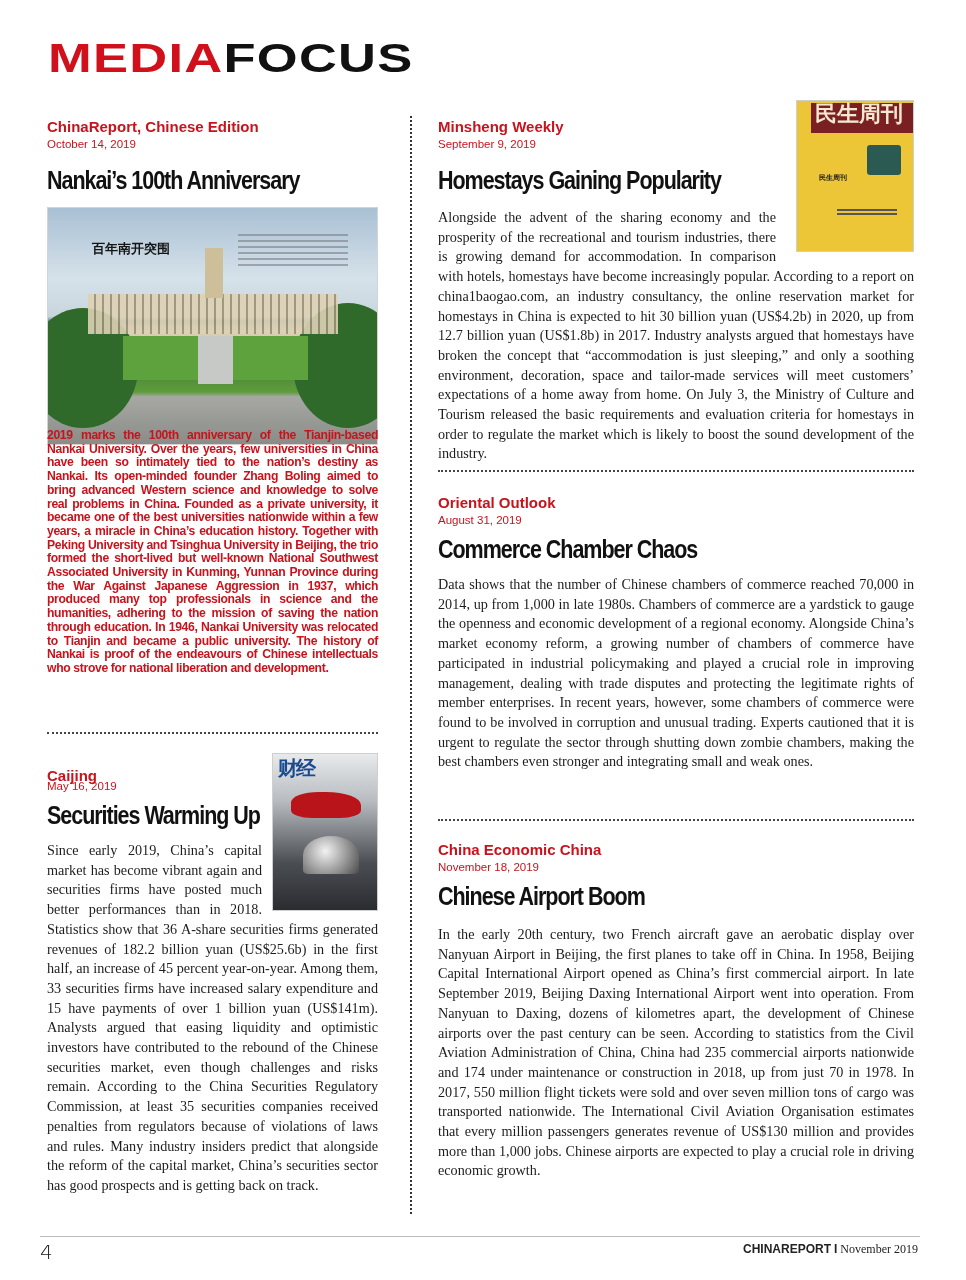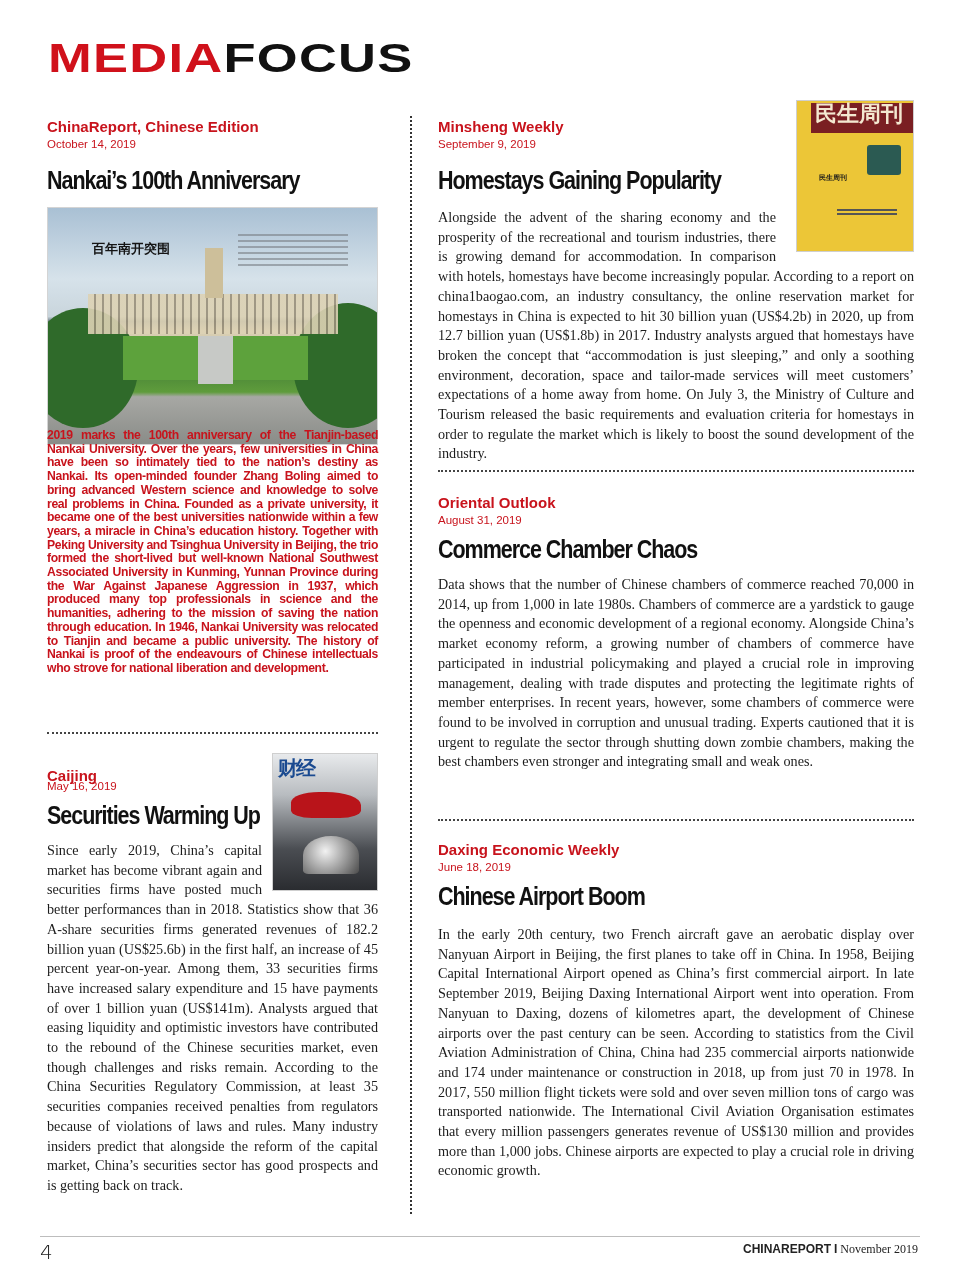--- a/index.html
+++ b/index.html
@@ -30,21 +30,21 @@
   .photo .lawn-l { position: absolute; left: 75px; top: 128px; width: 75px; height: 44px; background: #5da23c; }
   .photo .lawn-r { position: absolute; left: 185px; top: 128px; width: 75px; height: 44px; background: #5da23c; }
   .photo .path { position: absolute; left: 150px; top: 128px; width: 35px; height: 48px; background: #c7c9c6; }
   .photo .tree-l { position: absolute; left: -20px; top: 100px; width: 110px; height: 120px; border-radius: 50%; background: #2f6a2a; }
   .photo .tree-r { position: absolute; left: 245px; top: 95px; width: 110px; height: 125px; border-radius: 50%; background: #2f6a2a; }
   .photo .caption-cn { position: absolute; left: 44px; top: 32px; font-family: "DejaVu Sans", sans-serif; font-weight: bold; font-size: 13px; color: #151515; }
   .photo .caption-lines { position: absolute; left: 190px; top: 22px; width: 110px; }
   .photo .caption-lines span { display: block; height: 2px; margin: 4px 0; background: #7a7f86; opacity: 0.6; }
 
   
-  .cover-caijing { width: 106px; height: 138px; background: linear-gradient(180deg, #e8eaec 0%, #b8bcc0 30%, #4a4d52 70%, #2a2c30 100%); text-decoration: underline; }
+  .cover-caijing { width: 106px; height: 158px; background: linear-gradient(180deg, #e8eaec 0%, #b8bcc0 30%, #4a4d52 70%, #2a2c30 100%); text-decoration: underline; }
   .cover-caijing .logo { position: absolute; left: 5px; top: 5px; font-family: "DejaVu Sans", sans-serif; font-weight: bold; font-size: 20px; color: #1a4a90; letter-spacing: -2px; }
   .cover-caijing .bowl { position: absolute; left: 18px; top: 38px; width: 70px; height: 26px; background: #b9141a; border-radius: 40% 50% 30% 30%; }
   .cover-caijing .bell { position: absolute; left: 30px; top: 82px; width: 56px; height: 38px; background: radial-gradient(circle at 40% 40%, #f2f2f2, #8e8e8e 60%, #4a4a4a); border-radius: 50% 50% 10% 10%; }
 
   .cover-minsheng { width: 118px; height: 152px; background: #ecc637; }
   .cover-minsheng .band { position: absolute; left: 14px; top: 2px; width: 102px; height: 30px; background: #7a1f22; }
   .cover-minsheng .logo { position: absolute; left: 18px; top: 3px; font-family: "DejaVu Serif", serif; font-weight: bold; font-size: 22px; color: #f4e8d0; }
   .cover-minsheng .door { position: absolute; left: 70px; top: 44px; width: 34px; height: 30px; background: #2b5a52; border-radius: 3px; }
   .cover-minsheng .t1 { position: absolute; left: 22px; top: 68px; font-family: "DejaVu Sans", sans-serif; font-weight: bold; font-size: 7px; color: #1a1a1a; }
   .cover-minsheng .l1 { position: absolute; left: 40px; top: 108px; width: 60px; height: 2px; background: #555; box-shadow: 0 4px 0 #555; }
@@ -136,22 +136,22 @@
 <div class="source" style="left:438px; top:495px;">Oriental Outlook</div>
 <div class="date" style="left:438px; top:515px;">August 31, 2019</div>
 <div class="headline" style="left:438px; top:537px;">Commerce Chamber Chaos</div>
 
 <div class="body-text" style="left:438px; top:488px; width:476px; padding-top:87px;">
   <span>Data shows that the number of Chinese chambers of commerce reached 70,000 in 2014, up from 1,000 in late 1980s. Chambers of commerce are a yardstick to gauge the openness and economic development of a regional economy. Alongside China’s market economy reform, a growing number of chambers of commerce have participated in industrial policymaking and played a crucial role in improving management, dealing with trade disputes and protecting the legitimate rights of member enterprises. In recent years, however, some chambers of commerce were found to be involved in corruption and unusual trading. Experts cautioned that it is urgent to regulate the sector through shutting down zombie chambers, making the best chambers even stronger and integrating small and weak ones.</span>
 </div>
 
 <div class="hdivider" style="left:438px; top:819px; width:476px;"></div>
 
-<div class="source" style="left:438px; top:842px;">Daxing Economic Weekly</div>
-<div class="date" style="left:438px; top:862px;">June 18, 2019</div>
+<div class="source" style="left:438px; top:842px;">China Economic China</div>
+<div class="date" style="left:438px; top:862px;">November 18, 2019</div>
 <div class="headline" style="left:438px; top:884px;">Chinese Airport Boom</div>
 
 <div class="body-text" style="left:438px; top:836px; width:476px; padding-top:89px;">
   <span>In the early 20th century, two French aircraft gave an aerobatic display over Nanyuan Airport in Beijing, the first planes to take off in China. In 1958, Beijing Capital International Airport opened as China’s first commercial airport. In late September 2019, Beijing Daxing International Airport went into operation. From Nanyuan to Daxing, dozens of kilometres apart, the development of Chinese airports over the past century can be seen. According to statistics from the Civil Aviation Administration of China, China had 235 commercial airports nationwide and 174 under maintenance or construction in 2018, up from just 70 in 1978. In 2017, 550 million flight tickets were sold and over seven million tons of cargo was transported nationwide. The International Civil Aviation Organisation estimates that every million passengers generates revenue of US$130 million and provides more than 1,000 jobs. Chinese airports are expected to play a crucial role in driving economic growth.</span>
 </div>
 
 <div class="footer-rule"></div>
 <div class="page-num">4</div>
 <div class="footer-right">
   <span class="brand">CHINAREPORT</span><span class="sep">I</span><span class="issue">November 2019</span>

